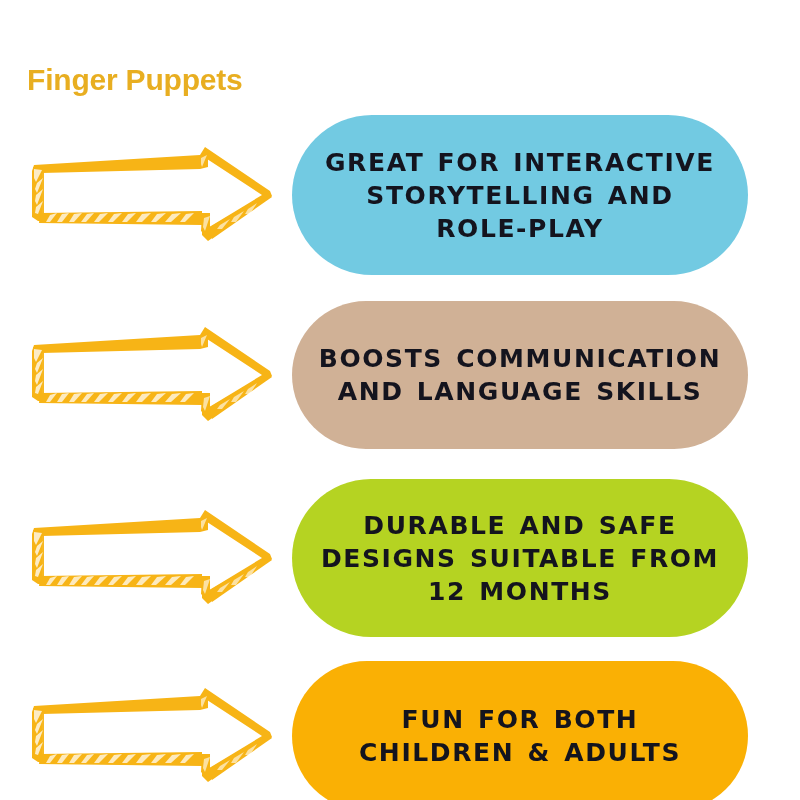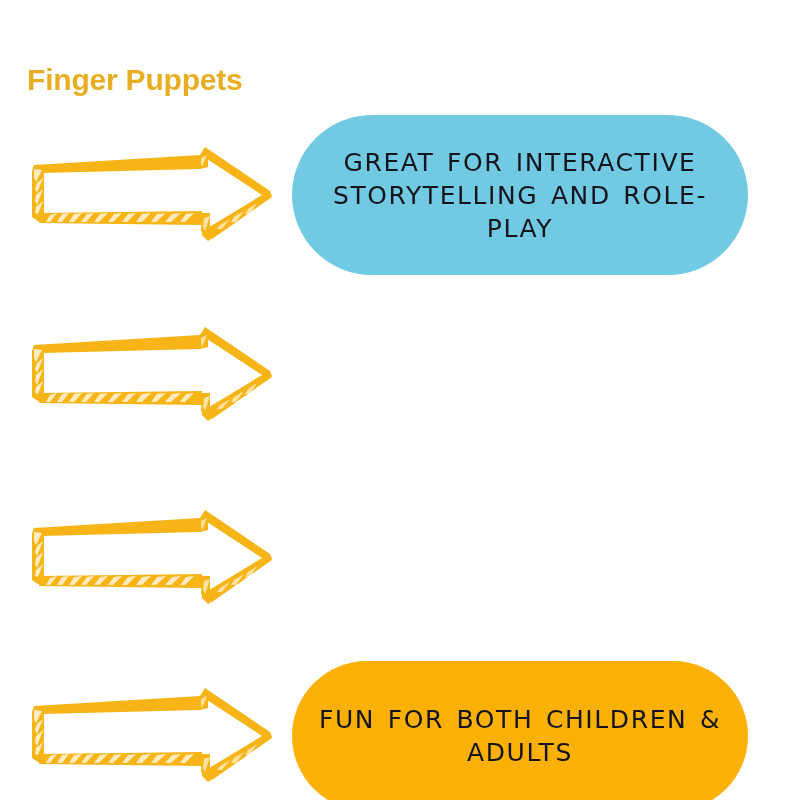--- a/index.html
+++ b/index.html
@@ -62,21 +62,21 @@
     box-sizing: border-box;
     display: flex;
     align-items: center;
     justify-content: center;
     text-align: center;
     padding: 6px 26px;
   }
 
   .pill-text {
     font-family: "DejaVu Sans", sans-serif;
-    font-weight: normal;
+    font-weight: bold;
     color: #14141E;
     text-transform: uppercase;
     font-size: 25px;
     line-height: 33px;
     letter-spacing: 1.6px;
     word-spacing: 3px;
   }
 
   
   #row-1 { top: 67px; height: 160px; }
@@ -191,20 +191,23 @@
           <path d="M177 15 L183 12 L178 24 L177 21 Z" fill="#FFFFFF" opacity="0.6"></path>
           <path d="M178 70 L186 70 L186 96 L177 88 Z"></path>
           <path d="M180 75 L186 73 L181 88 L179 84 Z" fill="#FFFFFF" opacity="0.6"></path>
           <path d="M186 84 L244 50 L248 54 L188 96 Z"></path>
           <path d="M196 82 L206 76 L198 86 L193 86 Z" fill="#FFFFFF" opacity="0.6"></path>
           <path d="M210 74 L220 68 L212 79 L207 79 Z" fill="#FFFFFF" opacity="0.6"></path>
           <path d="M224 66 L233 60 L226 71 L221 71 Z" fill="#FFFFFF" opacity="0.6"></path>
         </g>
       </svg>
     </div>
+    <div class="pill">
+      <span class="pill-text">Boosts communication and language skills</span>
+    </div>
   </div>
 
   <div class="row" id="row-3">
     <div class="arrow-wrap">
       <svg viewBox="0 0 250 104" xmlns="http://www.w3.org/2000/svg" aria-hidden="true">
         <g fill="#F7B416">
           <path d="M8 28 L10 22 L176 12 L181 4 L246 48 L248 53 L184 98 L178 92 L178 80 L14 78 L8 74 Z
                    M18 30 L18 70 L176 70 L182 70 L182 86 L238 52 L180 14 L176 20 L176 26 Z"></path>
           <path d="M9 24 L20 26 L20 74 L9 73 Z" opacity="0.95"></path>
           <path d="M10 26 L18 27 L12 39 L10 35 Z" fill="#FFFFFF" opacity="0.75"></path>
@@ -227,20 +230,23 @@
           <path d="M177 15 L183 12 L178 24 L177 21 Z" fill="#FFFFFF" opacity="0.6"></path>
           <path d="M178 70 L186 70 L186 96 L177 88 Z"></path>
           <path d="M180 75 L186 73 L181 88 L179 84 Z" fill="#FFFFFF" opacity="0.6"></path>
           <path d="M186 84 L244 50 L248 54 L188 96 Z"></path>
           <path d="M196 82 L206 76 L198 86 L193 86 Z" fill="#FFFFFF" opacity="0.6"></path>
           <path d="M210 74 L220 68 L212 79 L207 79 Z" fill="#FFFFFF" opacity="0.6"></path>
           <path d="M224 66 L233 60 L226 71 L221 71 Z" fill="#FFFFFF" opacity="0.6"></path>
         </g>
       </svg>
     </div>
+    <div class="pill">
+      <span class="pill-text">Durable and safe designs suitable from 12 months</span>
+    </div>
   </div>
 
   <div class="row" id="row-4">
     <div class="arrow-wrap">
       <svg viewBox="0 0 250 104" xmlns="http://www.w3.org/2000/svg" aria-hidden="true">
         <g fill="#F7B416">
           <path d="M8 28 L10 22 L176 12 L181 4 L246 48 L248 53 L184 98 L178 92 L178 80 L14 78 L8 74 Z
                    M18 30 L18 70 L176 70 L182 70 L182 86 L238 52 L180 14 L176 20 L176 26 Z"></path>
           <path d="M9 24 L20 26 L20 74 L9 73 Z" opacity="0.95"></path>
           <path d="M10 26 L18 27 L12 39 L10 35 Z" fill="#FFFFFF" opacity="0.75"></path>

